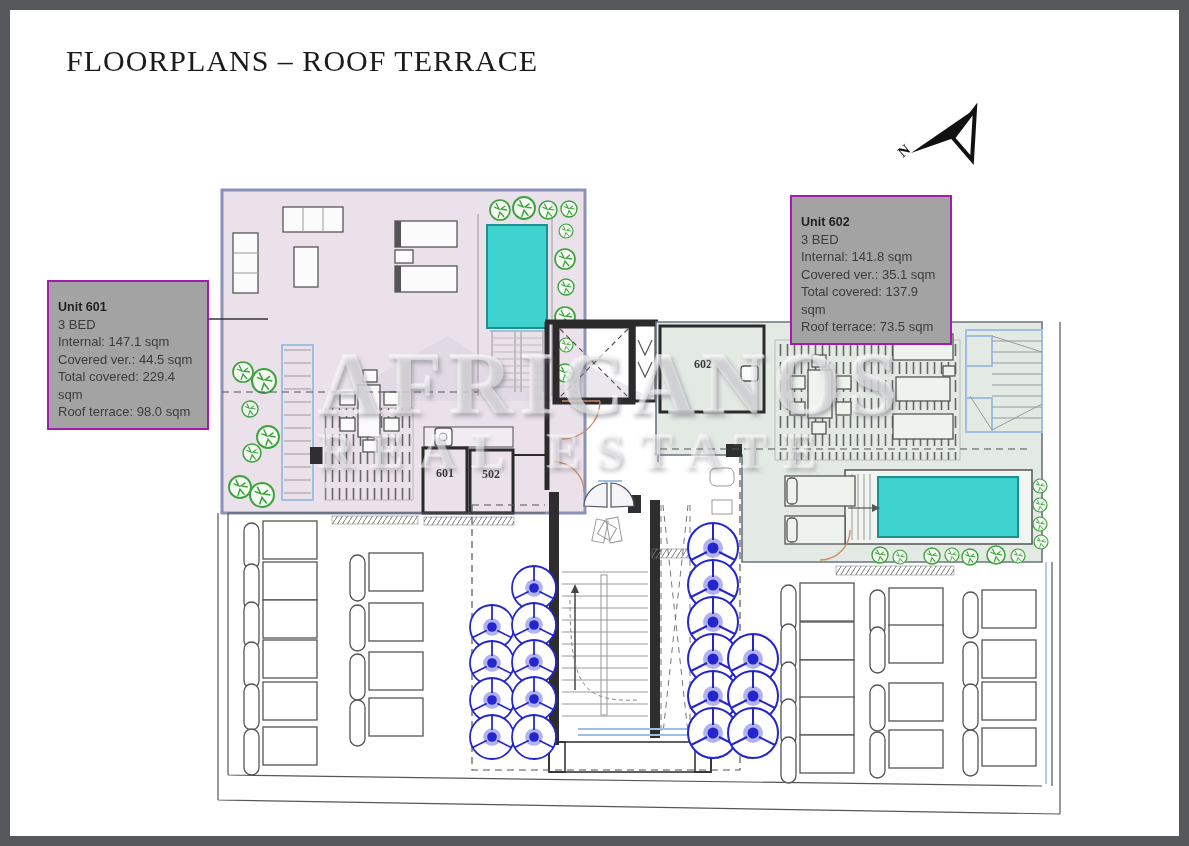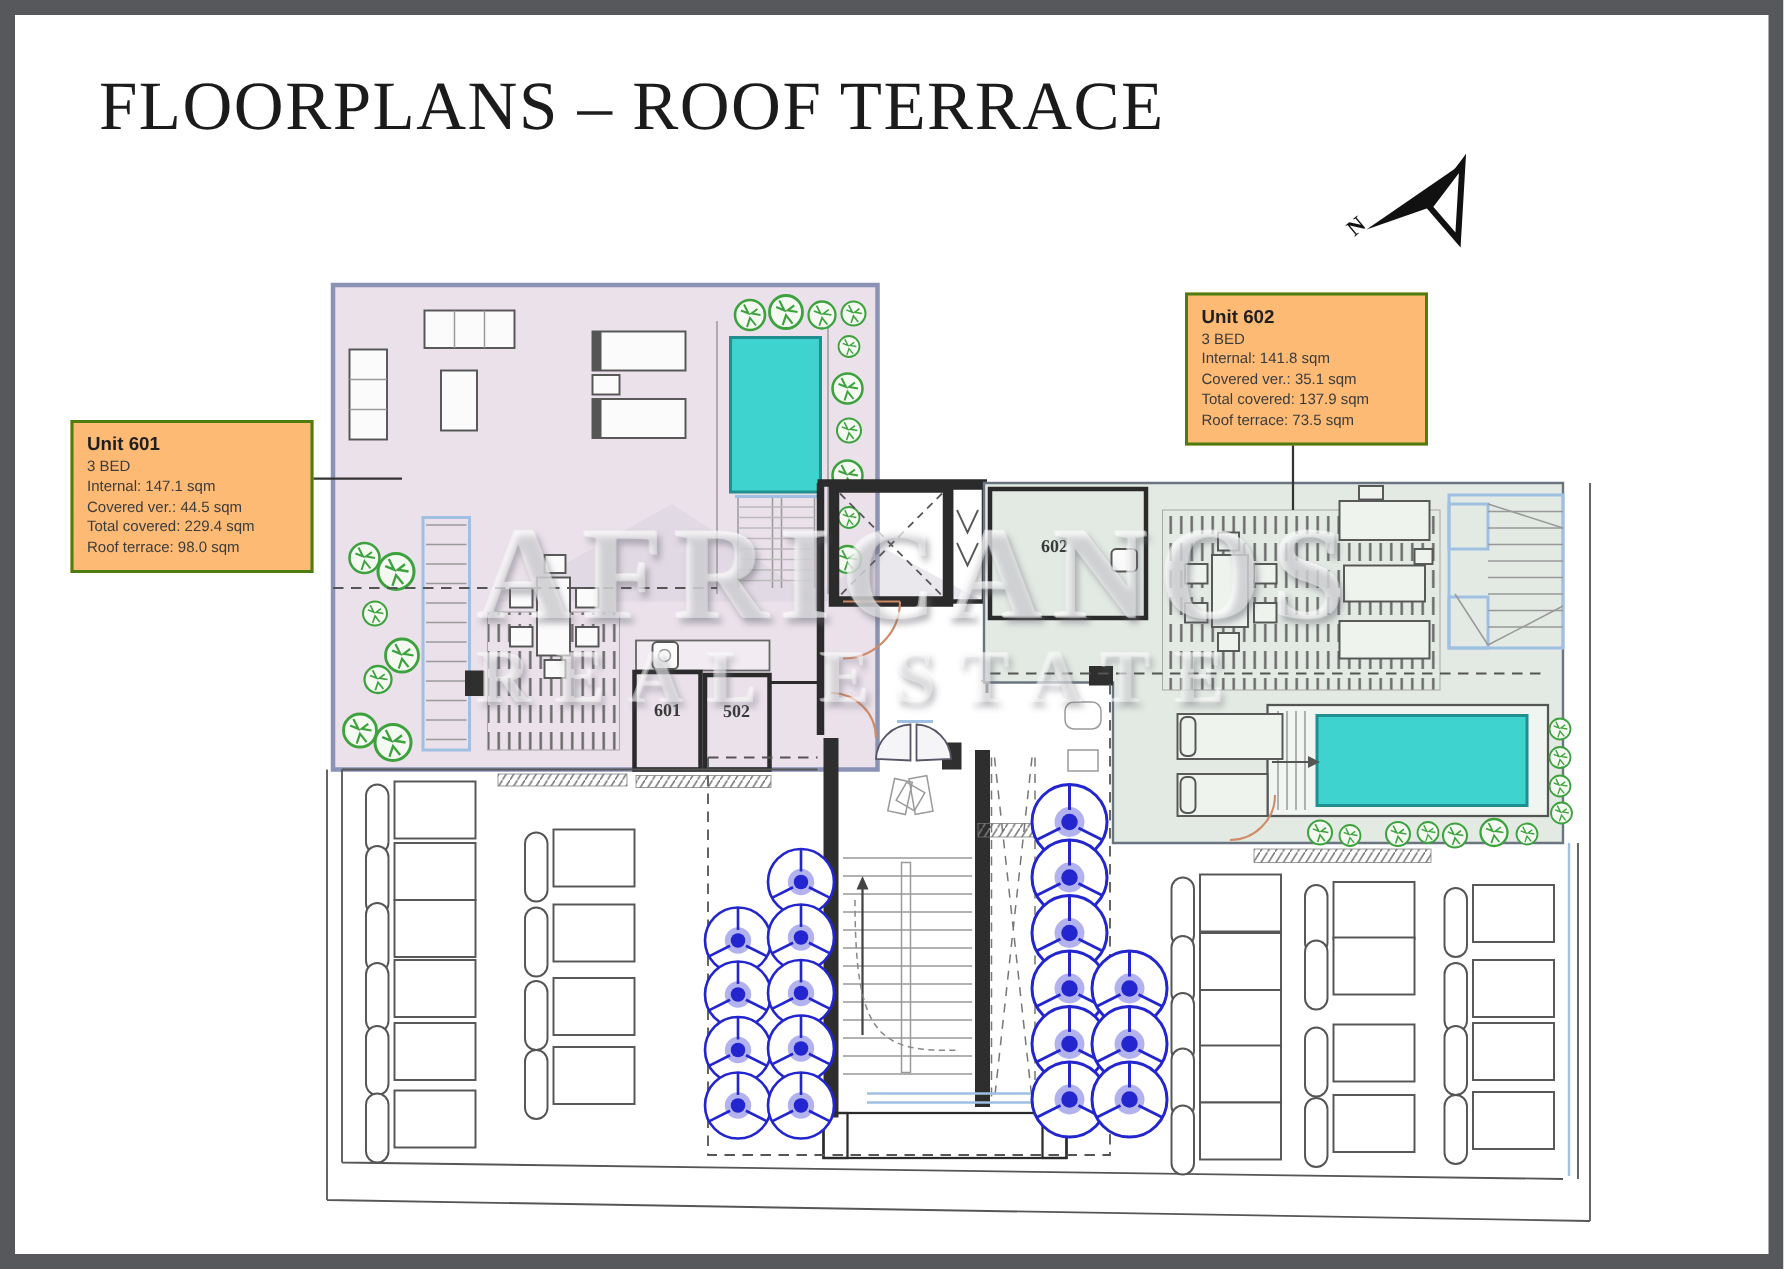--- a/index.html
+++ b/index.html
@@ -1,27 +1,27 @@
 <!DOCTYPE html>
 <html style="--frame: #57585c; --pool: #3ed3cf; --pool_edge: #1f8f8f; --umbrella: #2326cf; --plant: #3da23d; --unit601_fill: #eae1ea; --unit601_edge: #8a93b6; --unit602_fill: #e3eae4; --wall_dark: #2b2b2b; --door: #cf8a66; --stair_blue: #9fc0e2;"><head>
 <meta charset="utf-8">
 <style>
   html,body{margin:0;padding:0;}
   body{width:1189px;height:846px;position:relative;background:#fff;
        font-family:"Liberation Sans",sans-serif;overflow:hidden;}
   .frame{position:absolute;inset:0;border:10px solid var(--frame,#57585c);pointer-events:none;z-index:50;}
   .page-title{position:absolute;left:66px;top:44px;margin:0;
-      font-family:"Liberation Serif",serif;font-weight:500;font-size:46px;
+      font-family:"Liberation Serif",serif;font-weight:500;font-size:30px;
       letter-spacing:1px;color:#1b1b1b;white-space:nowrap;z-index:20;}
   .plan{position:absolute;left:0;top:0;z-index:5;}
   
-  .unit-box{position:absolute;background:#fdba74;border:2px solid #4d7c0f;
-      width:140px;padding:7px 9px 8px;z-index:30;}
+  .unit-box{position:absolute;background:#a3a3a3;border:2px solid #a21caf;
+      width:140px;padding:18px 9px 8px;z-index:30;}
   .unit-box .t{font-size:12.5px;font-weight:bold;color:#1f1f1f;margin-bottom:2px;}
-  .unit-box .l{font-size:10px;color:#3c3c3c;line-height:1.34;}
+  .unit-box .l{font-size:13px;color:#3c3c3c;line-height:1.34;}
   .box-601{left:47px;top:280px;}
   .box-602{left:790px;top:195px;}
   
   .watermark{position:absolute;left:318px;top:342px;z-index:12;pointer-events:none;
       font-family:"Liberation Serif",serif;font-weight:bold;color:rgba(255,255,255,0.42);
       text-shadow:2px 3px 4px rgba(105,105,115,0.5), -1px -1px 0 rgba(255,255,255,0.55);}
   .watermark .w1{font-size:88px;letter-spacing:7px;line-height:0.95;}
   .watermark .w2{font-size:50px;letter-spacing:16px;line-height:1.0;opacity:0.85;}
   
   .o{fill:#fcfbfc;stroke:#565656;stroke-width:1.3;}

